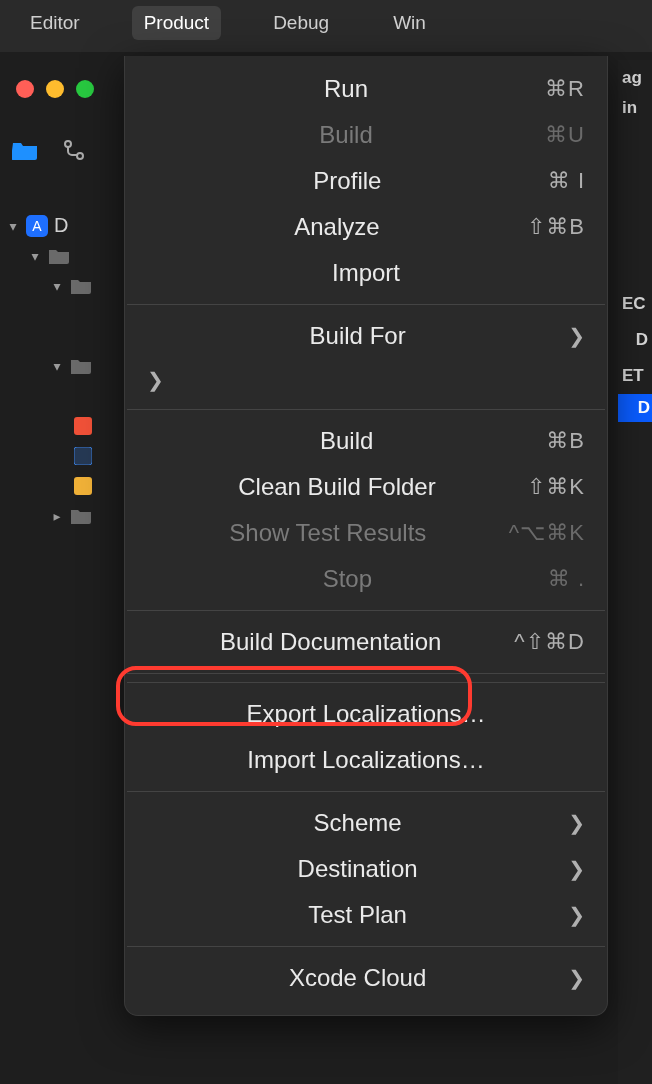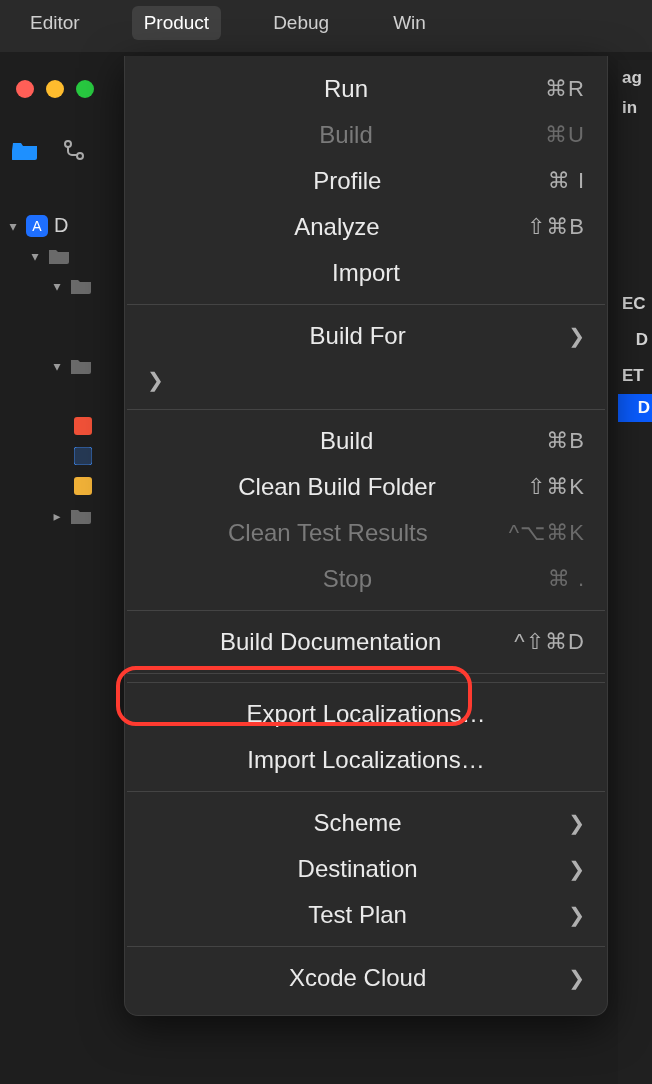--- a/index.html
+++ b/index.html
@@ -179,21 +179,21 @@
 
   <div class="menu-item">
     <span class="label">Build</span>
     <span class="shortcut">⌘B</span>
   </div>
   <div class="menu-item">
     <span class="label">Clean Build Folder</span>
     <span class="shortcut">⇧⌘K</span>
   </div>
   <div class="menu-item disabled">
-    <span class="label">Clean Test Results</span>
+    <span class="label">Show Test Results</span>
     <span class="shortcut">^⌥⌘K</span>
   </div>
   <div class="menu-item disabled">
     <span class="label">Stop</span>
     <span class="shortcut">⌘ .</span>
   </div>
   <div class="menu-sep"></div>
 
   <div class="menu-item">
     <span class="label">Build Documentation</span>

